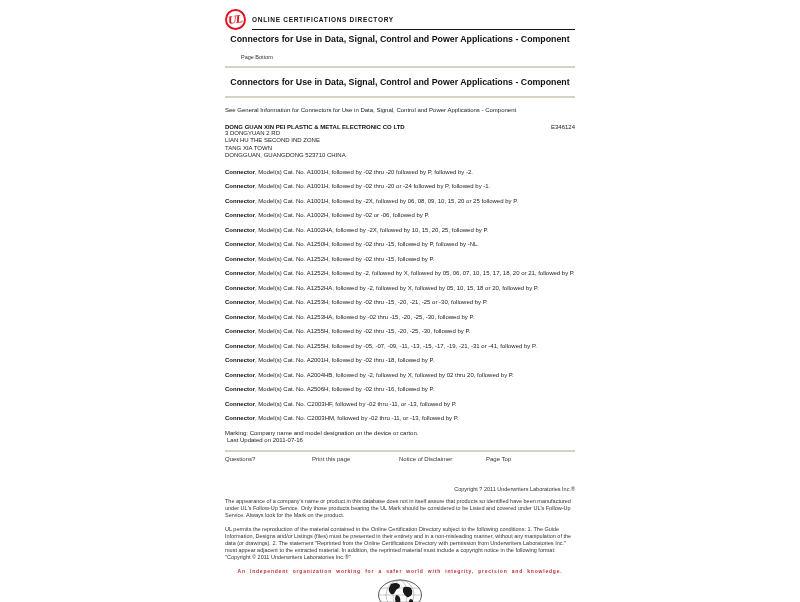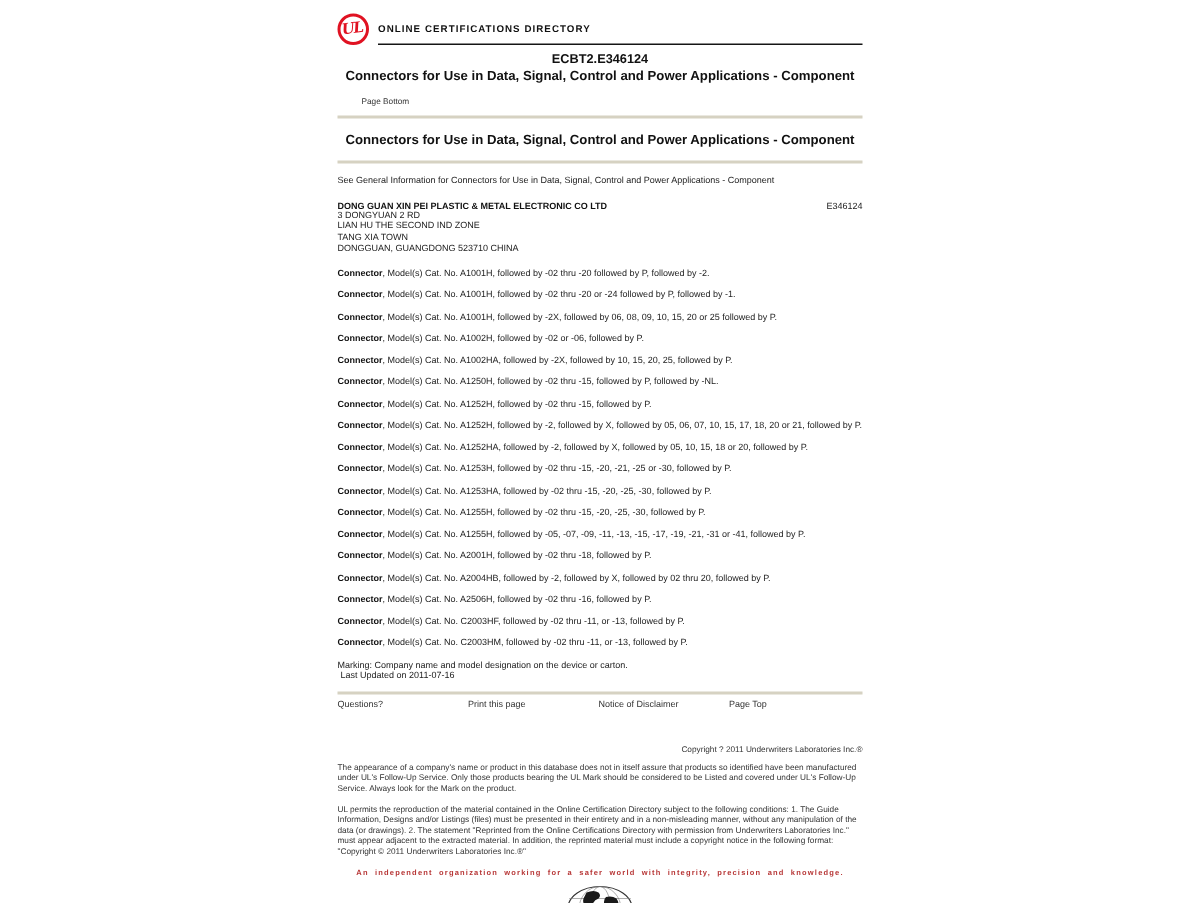--- a/index.html
+++ b/index.html
@@ -59,21 +59,20 @@
     <div class="hdr-row">
       <div class="ul-logo">
         <span>UL</span>
       </div>
       <div class="dir-wrap">
         <span class="dir-title">ONLINE CERTIFICATIONS DIRECTORY</span>
       </div>
     </div>
 
     <div class="title-block">
-      <div class="file-no">ECBT2.E346124</div>
       <div class="main-title">Connectors for Use in Data, Signal, Control and Power Applications - Component</div>
     </div>
 
     <a class="page-bottom">Page Bottom</a>
 
     <div class="rule rule1"></div>
 
     <div class="title2">Connectors for Use in Data, Signal, Control and Power Applications - Component</div>
 
     <div class="rule"></div>

